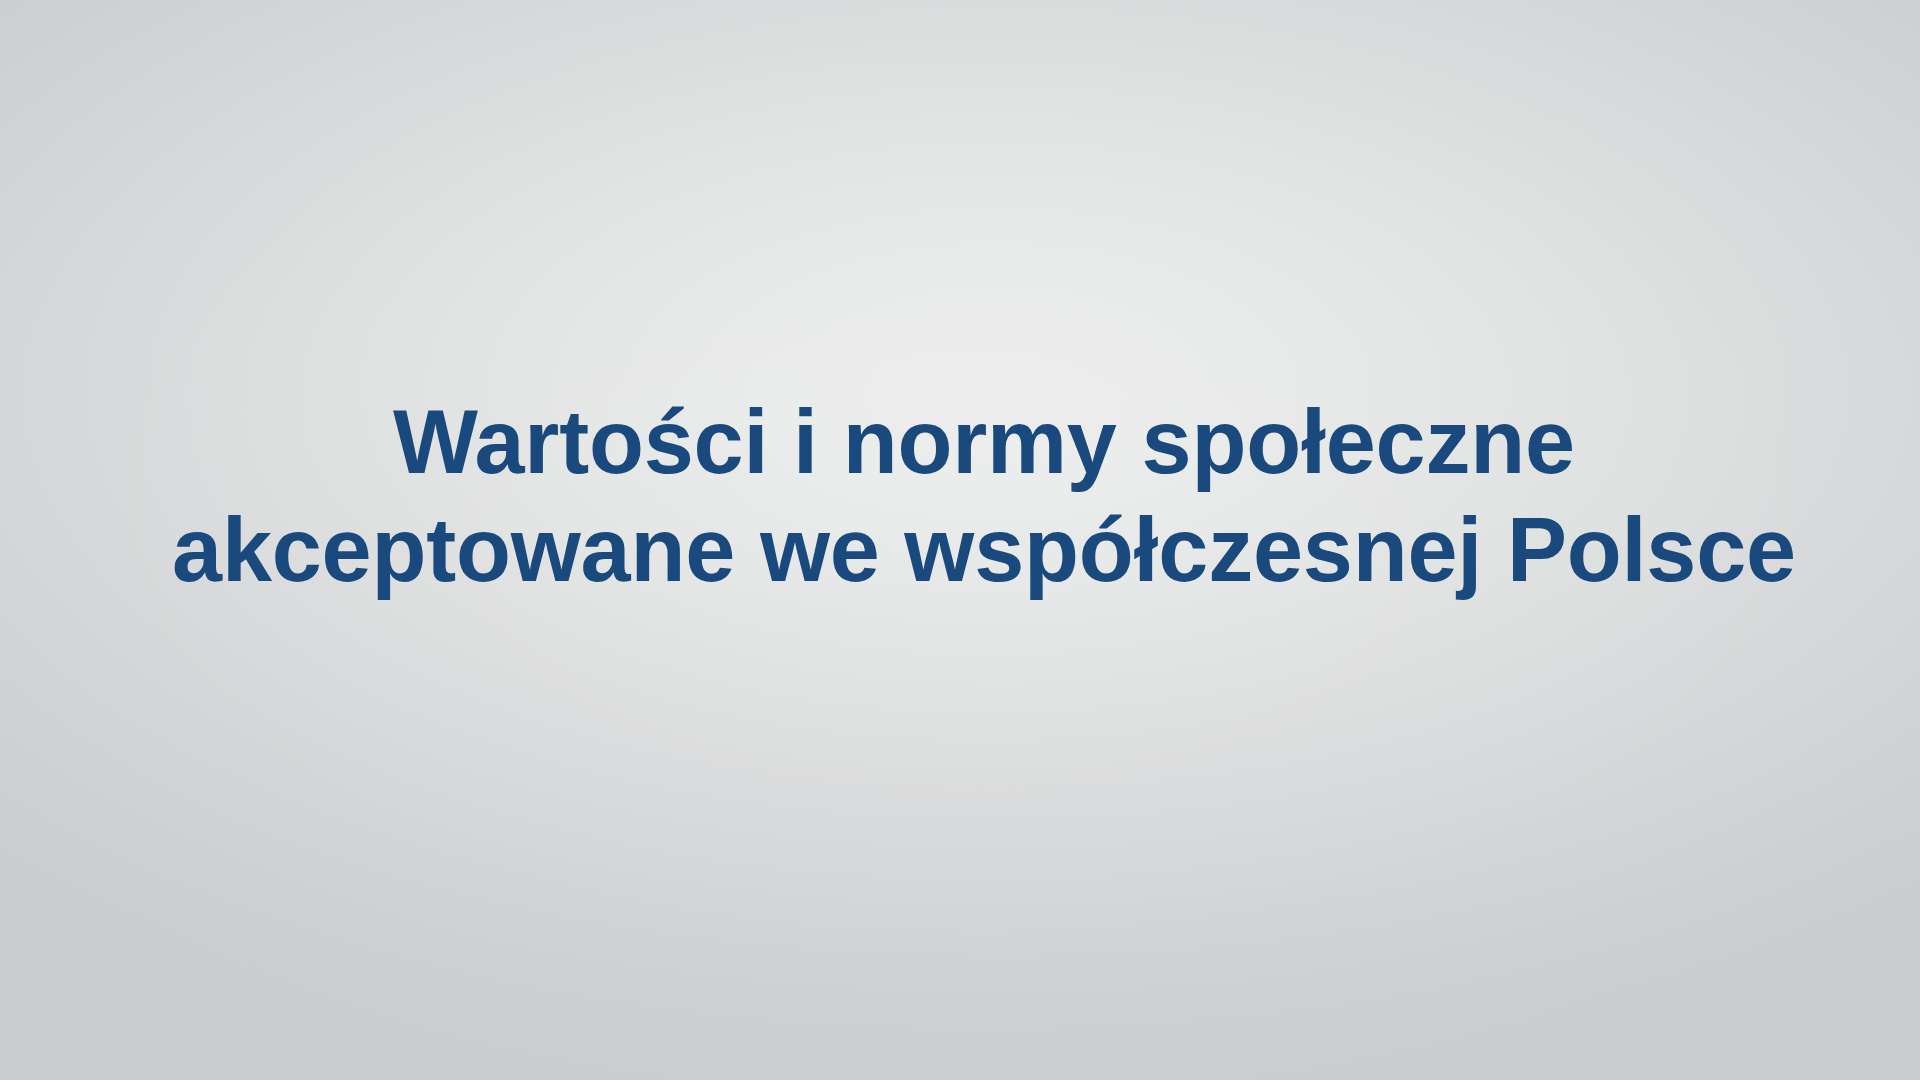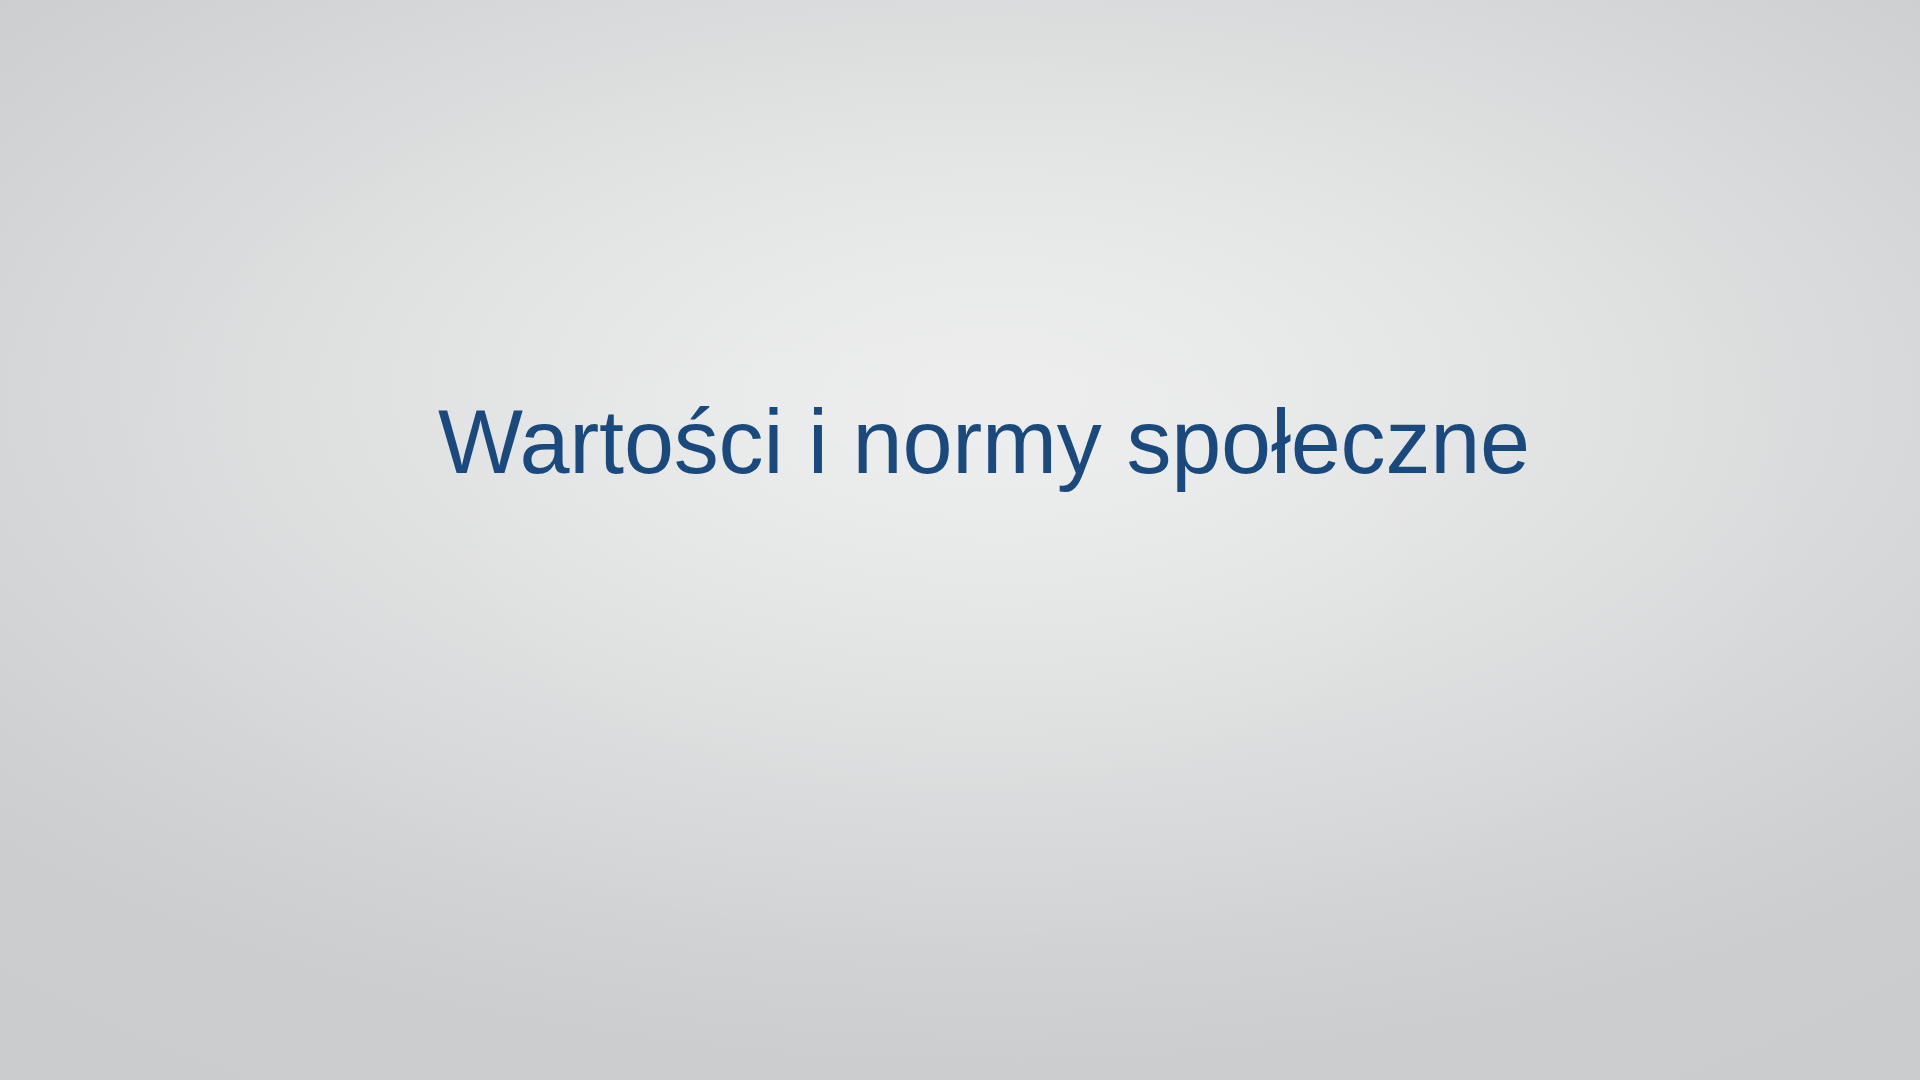--- a/index.html
+++ b/index.html
@@ -55,29 +55,30 @@
     top: 388px;
     text-align: center;
     z-index: 2;
   }
 
   .title-line {
     display: block;
     color: #1a4a7d;
     font-family: "Liberation Sans", sans-serif;
     font-size: 90px;
-    font-weight: 400;
+    font-weight: 700;
     line-height: 108px;
     letter-spacing: -0.2px;
     white-space: nowrap;
     margin-left: 48px;
   }
 </style>
 </head>
 <body>
 
 <div class="slide">
 
   <div class="title-block">
     <span class="title-line">Wartości i normy społeczne</span>
+    <span class="title-line">akceptowane we współczesnej Polsce</span>
   </div>
 
 </div>
 
 </body></html>

